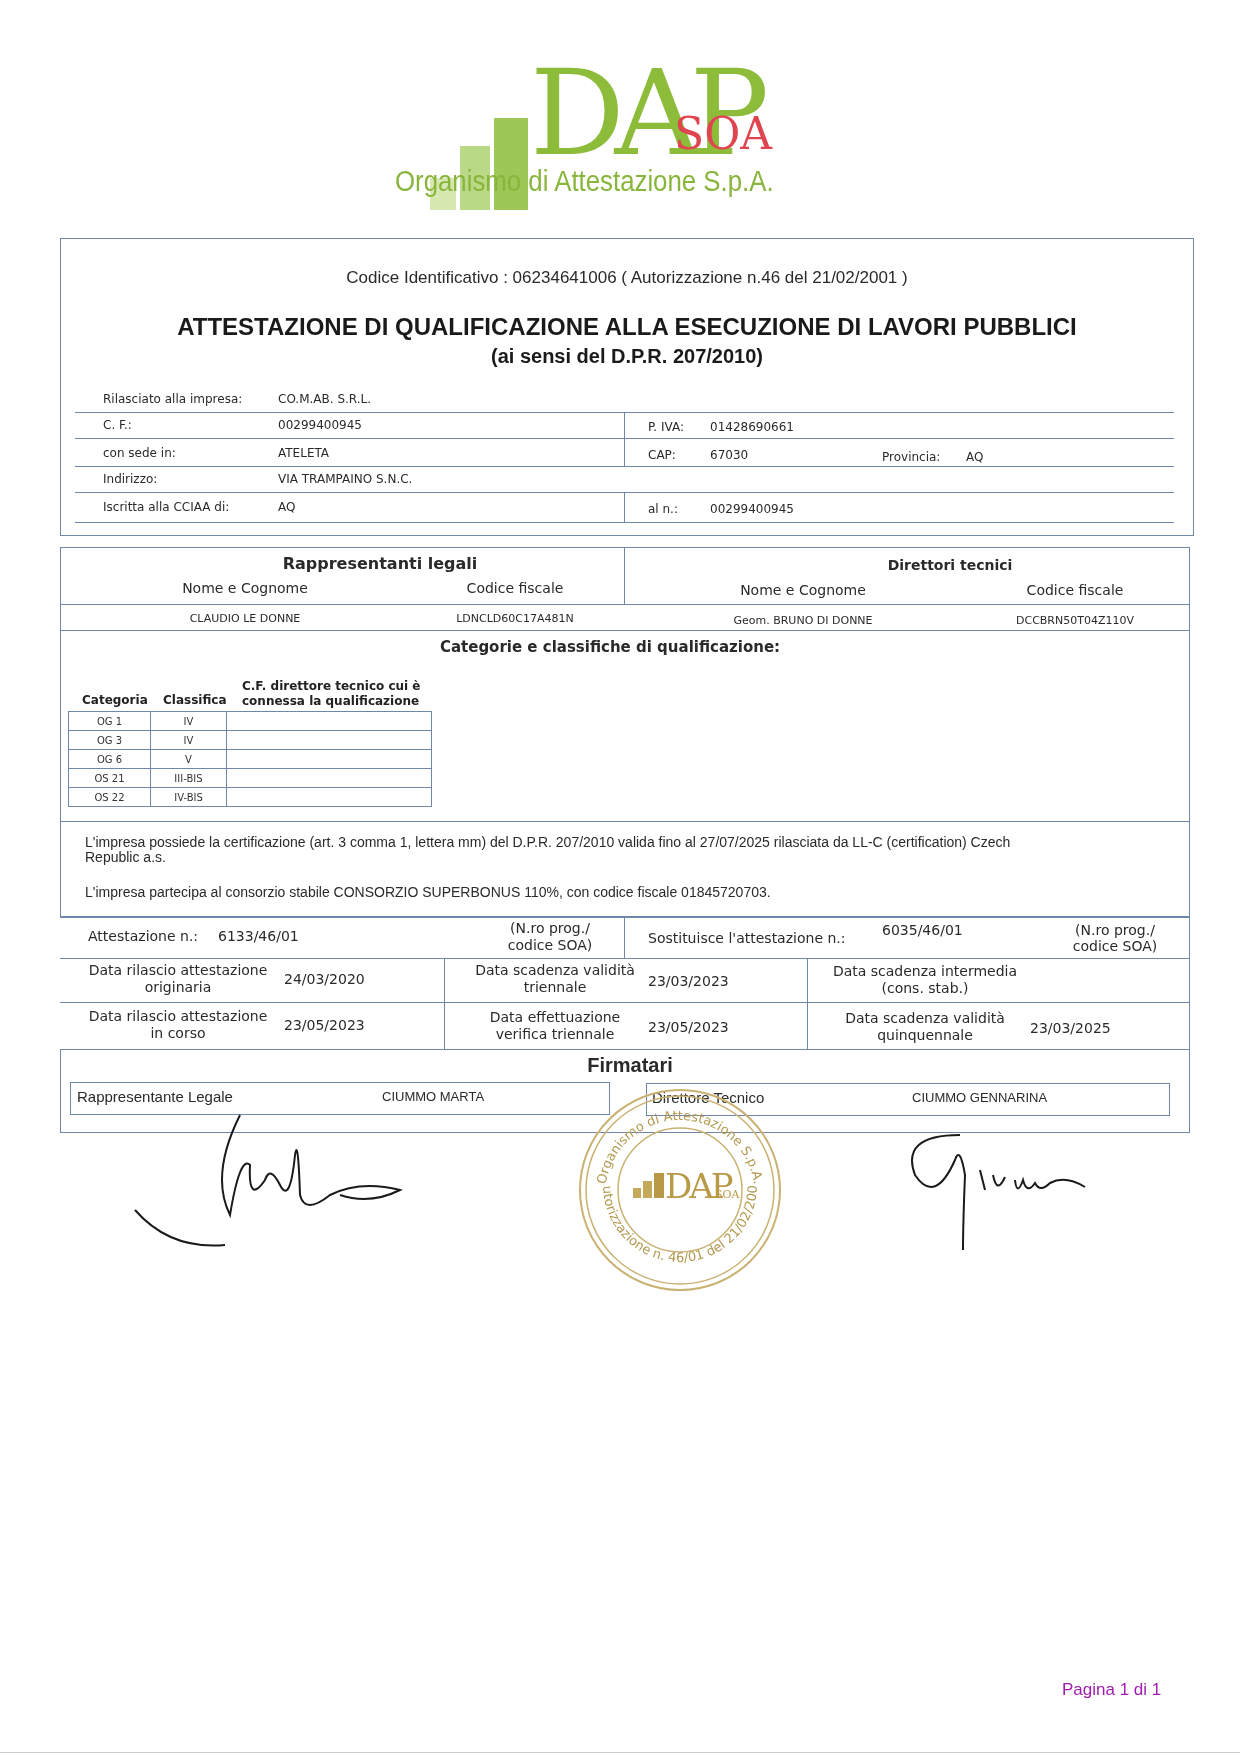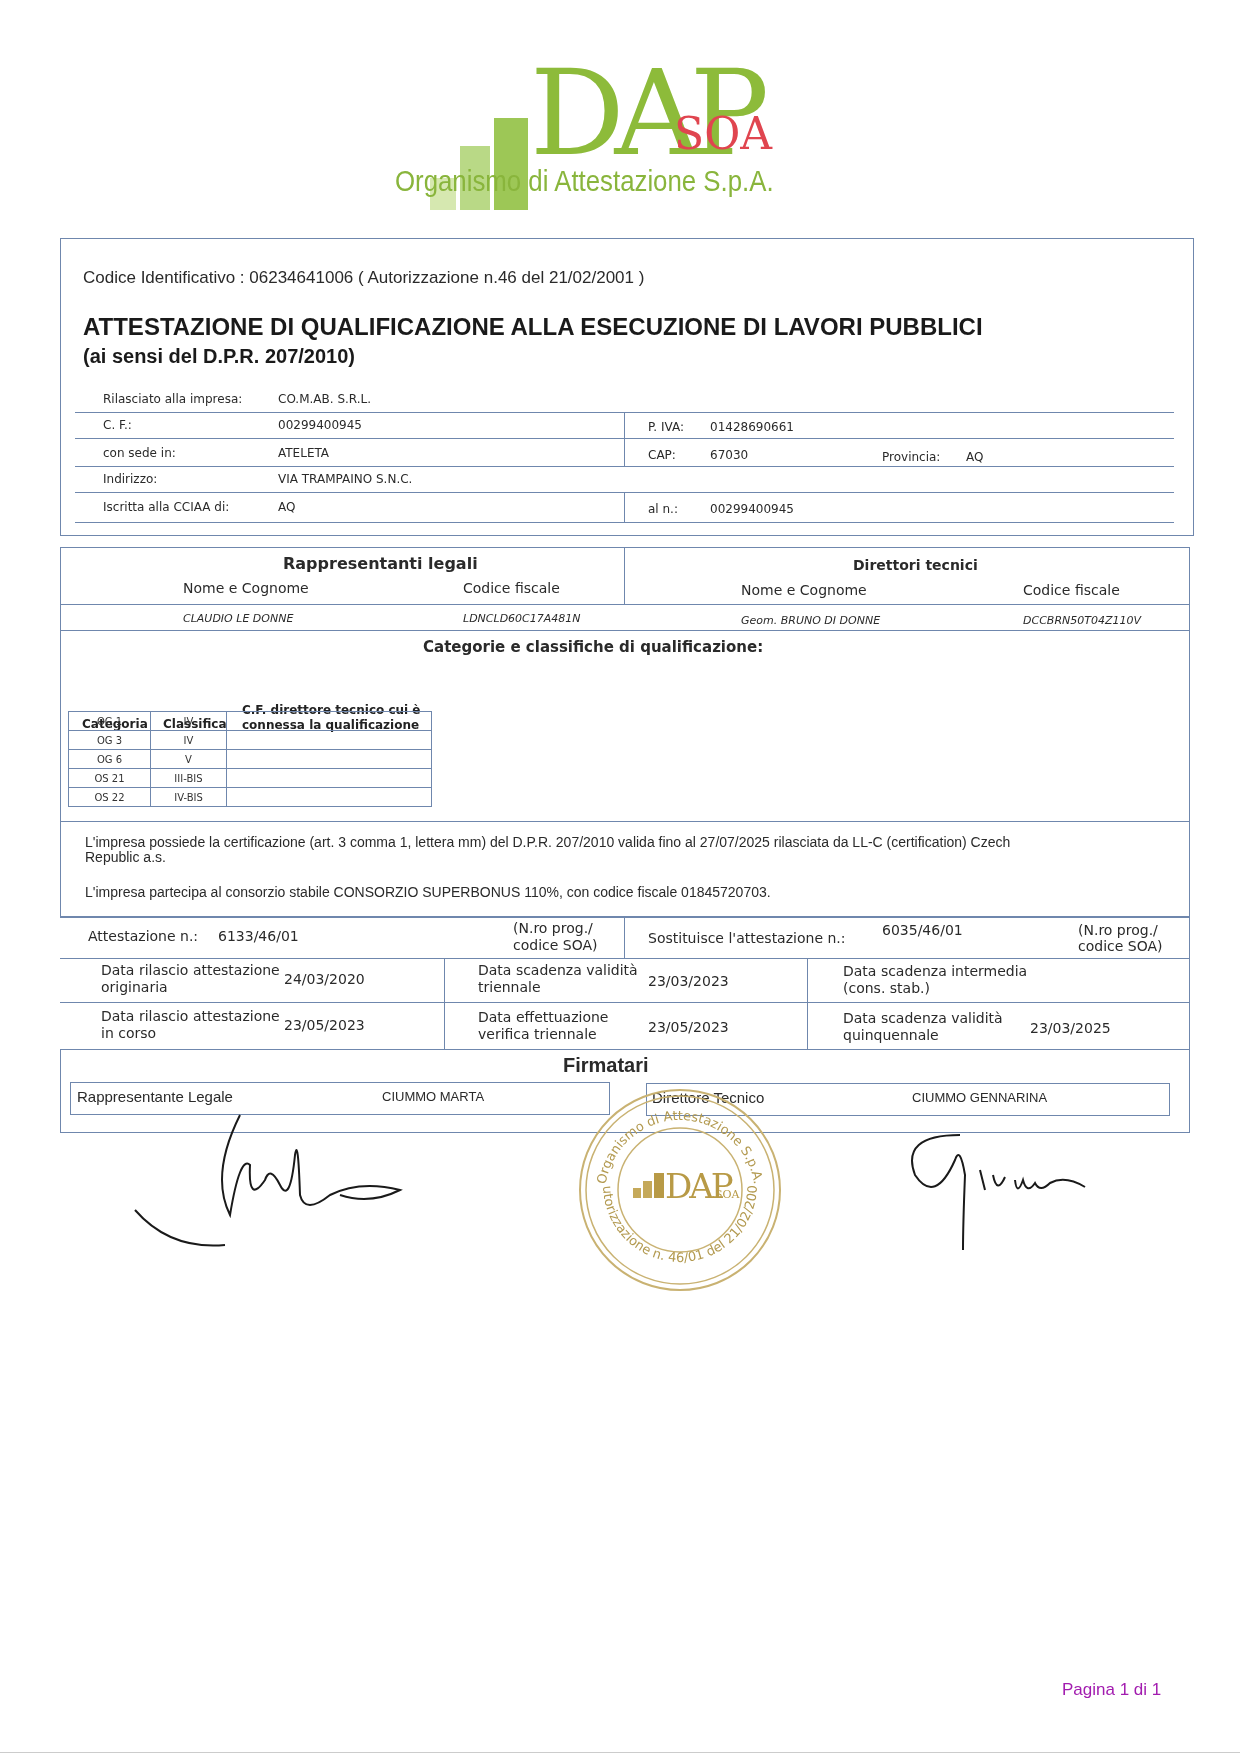--- a/index.html
+++ b/index.html
@@ -11,28 +11,28 @@
   .bar { position:absolute; bottom:0; }
   .dap { position:absolute; font-family:"DejaVu Serif", serif; color:#8dbb3a; font-size:118px; line-height:1; letter-spacing:-10px; }
   .soa { position:absolute; font-family:"DejaVu Serif", serif; color:#e0454f; font-size:44px; line-height:1; }
   .org { position:absolute; font-family:"Liberation Sans", sans-serif; color:#89b53c; font-size:30px; white-space:nowrap; transform:scaleX(0.86); transform-origin:left top; }
 
   .box { position:absolute; border:1.5px solid #6f87ad; box-sizing:border-box; }
   .line { position:absolute; height:0; border-top:1.5px solid #6f87ad; }
   .vline { position:absolute; width:0; border-left:1.5px solid #6f87ad; }
   .t { position:absolute; white-space:nowrap; font-size:14px; color:#2a2a2a; }
   .s { font-size:12px; }
-  .xs { font-size:11px;font-style:italic; }
+  .xs { font-size:11px; }
   .b { font-weight:bold; }
-  .c { text-align:left;padding-left:23px; }
+  .c { text-align:center; }
   .narrow { font-family:"Liberation Sans", sans-serif; }
 
   .cat-table { position:absolute; left:68px; top:711px; width:364px; border-collapse:collapse; font-size:10px; color:#333; }
   .cat-table td { border:1.5px solid #6f87ad; height:18px; padding:0; text-align:center; }
-  .cat-head { position:absolute; font-size:12px; font-weight:bold; color:#222;margin-top:24px; }
+  .cat-head { position:absolute; font-size:12px; font-weight:bold; color:#222; }
 
   .stamp { position:absolute; left:575px; top:1085px; width:210px; height:210px; }
   .sig { position:absolute; }
 </style>
 </head>
 <body>
 
 <div class="abs logo">
   <div class="bar" style="left:0; width:26px; height:32px; background:#d6e8b0;"></div>
   <div class="bar" style="left:30px; width:30px; height:64px; background:#b9d986;"></div>

